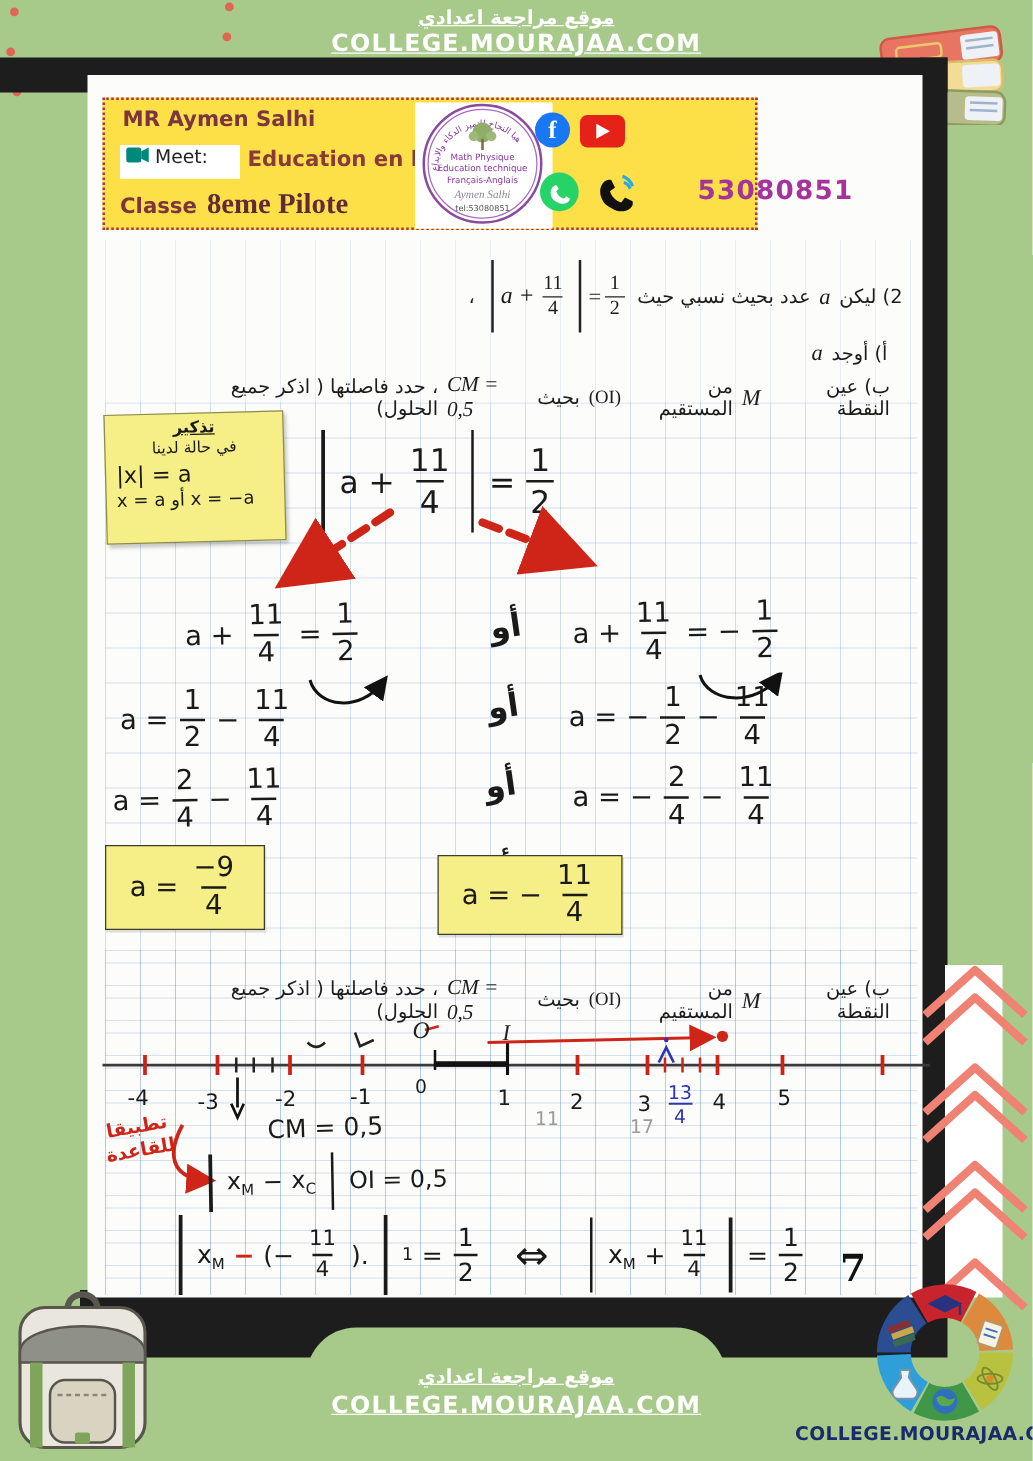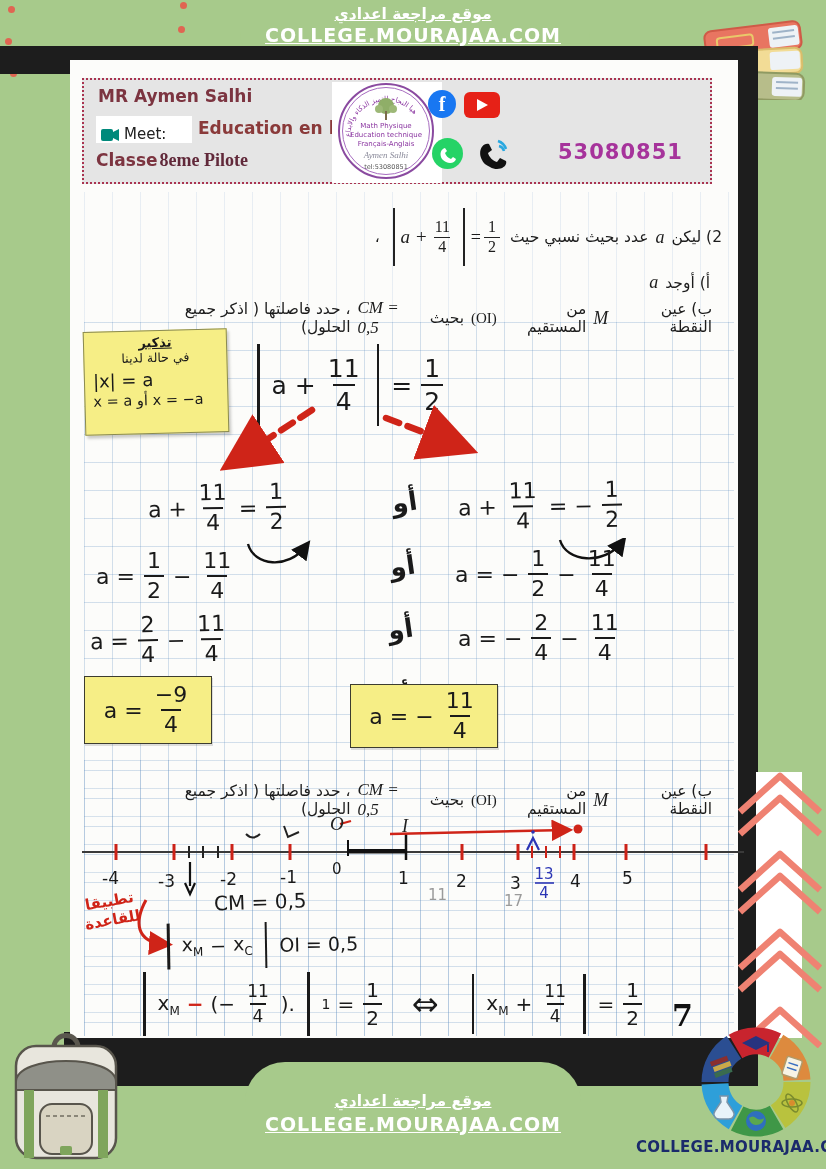--- a/index.html
+++ b/index.html
@@ -21,31 +21,31 @@
                      linear-gradient(90deg,rgba(100,145,195,.28) 1px,transparent 1px);
     background-size:28px 28px;}
   .grid2{left:84px;top:192px;width:650px;height:130px;
     background-image:linear-gradient(90deg,rgba(100,145,195,.13) 1px,transparent 1px);
     background-size:28px 28px;}
   .grid3{left:84px;top:760px;width:650px;height:276px;
     background-image:linear-gradient(rgba(100,145,195,.25) 1px,transparent 1px),
                      linear-gradient(90deg,rgba(100,145,195,.25) 1px,transparent 1px);
     background-size:28px 28px;}
   
-  .hcard{left:82px;top:78px;width:630px;height:106px;background:#e5e5e5;
+  .hcard{left:82px;top:78px;width:524px;height:106px;background:#fde047;
          border:2px dotted #a93350;box-sizing:border-box;}
   .maroon{color:#7c3440;}
   .purple{color:#a6339b;}
   .hname{left:14px;top:6px;font-size:17px;font-weight:bold;}
   .meetchip{left:12px;top:36px;width:96px;height:27px;background:#fff;display:flex;
-            align-items:flex-end;gap:4px;padding-left:4px;box-sizing:border-box;}
+            align-items:flex-start;gap:4px;padding-left:4px;box-sizing:border-box;}
   .meettxt{font-size:15px;color:#222;}
   .meetname{left:114px;top:38px;font-size:17px;font-weight:bold;color:#8a3a3a;}
   .classrow{left:12px;top:70px;font-size:17px;font-weight:bold;}
-  .classval{font-family:"Liberation Serif",serif;font-size:18px;font-weight:bold;color:#61293a;margin-left:2px;}
+  .classval{font-family:"Liberation Serif",serif;font-size:23px;font-weight:bold;color:#61293a;margin-left:8px;}
   .stampchip{left:248px;top:2px;width:110px;height:101px;background:#fff;}
   .stampcirc{left:6px;top:1px;width:96px;height:96px;border:2.5px solid #8a4aa0;border-radius:50%;box-sizing:border-box;}
   .stampcirc:before{content:"";position:absolute;inset:2px;border:1px solid #a76cc0;border-radius:50%;}
   .stline{width:100%;text-align:center;font-weight:normal;color:#8a35a0;}
   .fbicon{left:344px;top:10px;width:28px;height:28px;border-radius:50%;background:#1877f2;color:#fff;
           font-weight:bold;font-size:20px;text-align:center;line-height:28px;font-family:"Liberation Serif",serif;}
   .yticon{left:380px;top:12px;width:36px;height:26px;border-radius:6px;background:#e62117;}
   .yticon:before{content:"";position:absolute;left:13px;top:7px;border-left:11px solid #fff;
                  border-top:6px solid transparent;border-bottom:6px solid transparent;}
   .brand{left:428px;top:14px;font-size:16.5px;font-weight:bold;}

